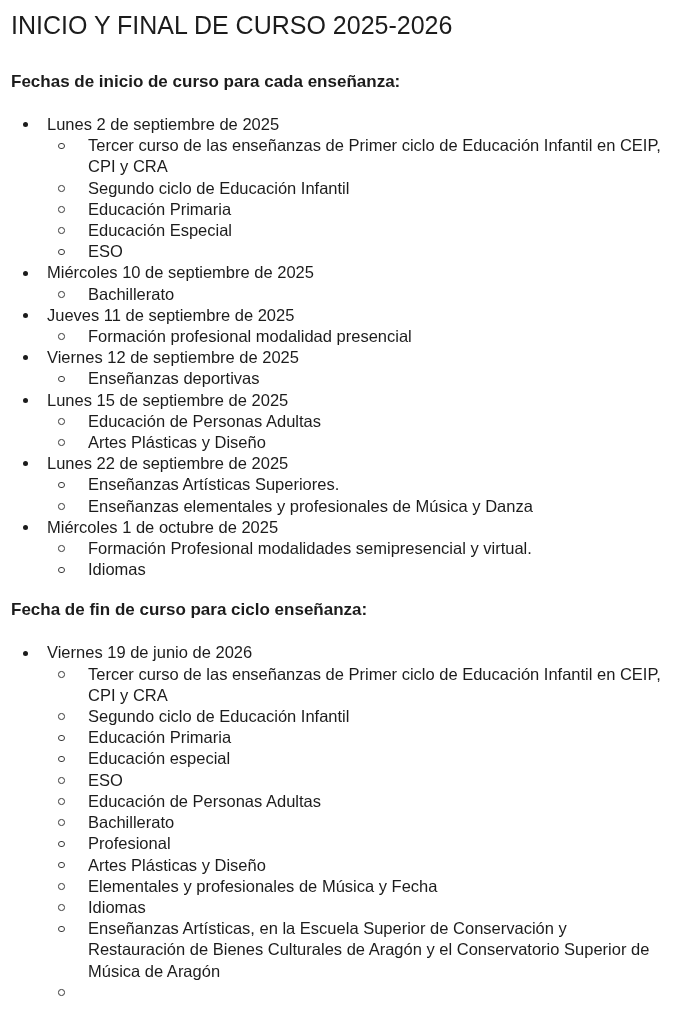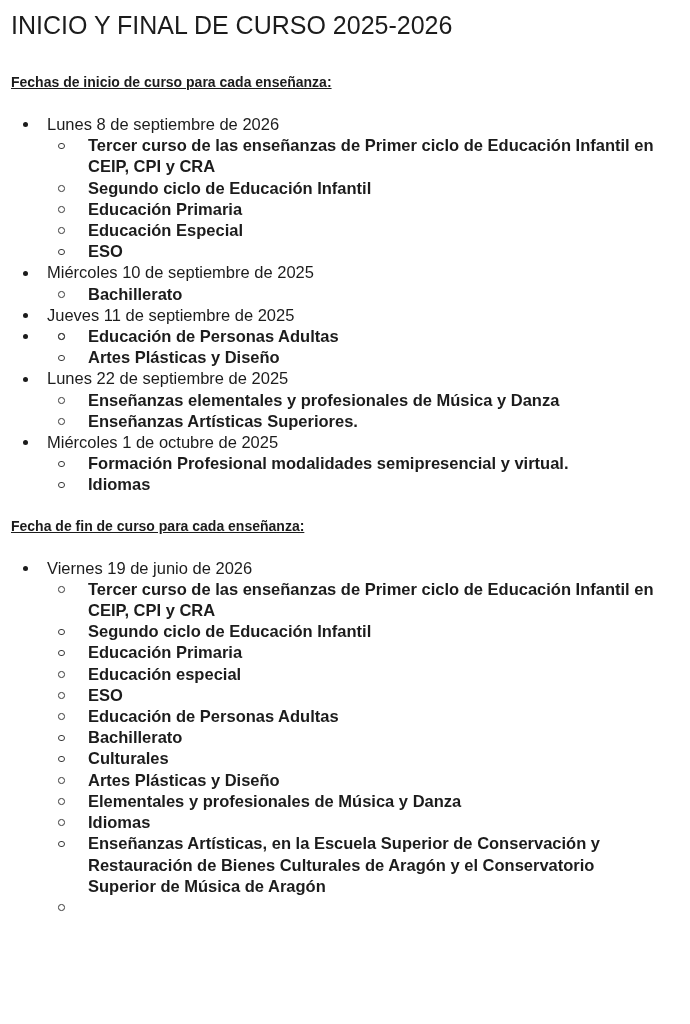--- a/index.html
+++ b/index.html
@@ -15,38 +15,36 @@
   .doc { padding: 0 24px 0 11px; }
 
   .title {
     font-size: 25px;
     font-weight: 400;
     line-height: 24px;
     margin: 13px 0 0 0;
   }
 
   .heading {
-    font-size: 14px;
+    font-size: 17px;
     font-weight: 700;
     line-height: 20px;
     margin: 20px 0 0 0;
-    text-decoration: underline;
   }
   #sections .heading:first-child { margin-top: 35px; }
 
   ul.l1 {
     list-style: none;
     margin: 22px 0 0 0;
     padding: 0;
   }
   ul.l2 {
     list-style: none;
     margin: 0;
     padding: 0;
-    font-weight: bold;
   }
   li {
     position: relative;
     font-size: 16.5px;
     line-height: 21.2px;
   }
   li.date { padding-left: 36px; }
   li.date > .bullet-disc {
     position: absolute;
     left: 11.5px;
@@ -69,58 +67,61 @@
   }
 </style>
 </head>
 <body>
 
 <div class="doc">
   <h1 class="title">INICIO Y FINAL DE CURSO 2025-2026</h1>
   <div id="sections">
       <h2 class="heading">Fechas de inicio de curso para cada enseñanza:</h2>
       <ul class="l1">
-        <li class="date"><span class="bullet-disc"></span><span>Lunes 8 de septiembre de 2026</span><ul class="l2">
+        <li class="date"><span class="bullet-disc"></span><span>Lunes 2 de septiembre de 2025</span><ul class="l2">
             <li class="sub"><span class="bullet-circle"></span><span>Tercer curso de las enseñanzas de Primer ciclo de Educación Infantil en CEIP, CPI y CRA</span></li>
             <li class="sub"><span class="bullet-circle"></span><span>Segundo ciclo de Educación Infantil</span></li>
             <li class="sub"><span class="bullet-circle"></span><span>Educación Primaria</span></li>
             <li class="sub"><span class="bullet-circle"></span><span>Educación Especial</span></li>
             <li class="sub"><span class="bullet-circle"></span><span>ESO</span></li>
           </ul></li>
         <li class="date"><span class="bullet-disc"></span><span>Miércoles 10 de septiembre de 2025</span><ul class="l2">
             <li class="sub"><span class="bullet-circle"></span><span>Bachillerato</span></li>
           </ul></li>
         <li class="date"><span class="bullet-disc"></span><span>Jueves 11 de septiembre de 2025</span><ul class="l2">
-            <li class="sub"><span class="bullet-circle"></span></li>
+            <li class="sub"><span class="bullet-circle"></span><span>Formación profesional modalidad presencial</span></li>
           </ul></li>
-        <li class="date"><span class="bullet-disc"></span><ul class="l2">
+        <li class="date"><span class="bullet-disc"></span><span>Viernes 12 de septiembre de 2025</span><ul class="l2">
+            <li class="sub"><span class="bullet-circle"></span><span>Enseñanzas deportivas</span></li>
+          </ul></li>
+        <li class="date"><span class="bullet-disc"></span><span>Lunes 15 de septiembre de 2025</span><ul class="l2">
             <li class="sub"><span class="bullet-circle"></span><span>Educación de Personas Adultas</span></li>
             <li class="sub"><span class="bullet-circle"></span><span>Artes Plásticas y Diseño</span></li>
           </ul></li>
         <li class="date"><span class="bullet-disc"></span><span>Lunes 22 de septiembre de 2025</span><ul class="l2">
+            <li class="sub"><span class="bullet-circle"></span><span>Enseñanzas Artísticas Superiores.</span></li>
             <li class="sub"><span class="bullet-circle"></span><span>Enseñanzas elementales y profesionales de Música y Danza</span></li>
-            <li class="sub"><span class="bullet-circle"></span><span>Enseñanzas Artísticas Superiores.</span></li>
           </ul></li>
         <li class="date"><span class="bullet-disc"></span><span>Miércoles 1 de octubre de 2025</span><ul class="l2">
             <li class="sub"><span class="bullet-circle"></span><span>Formación Profesional modalidades semipresencial y virtual.</span></li>
             <li class="sub"><span class="bullet-circle"></span><span>Idiomas</span></li>
           </ul></li>
       </ul>
-      <h2 class="heading">Fecha de fin de curso para cada enseñanza:</h2>
+      <h2 class="heading">Fecha de fin de curso para ciclo enseñanza:</h2>
       <ul class="l1">
         <li class="date"><span class="bullet-disc"></span><span>Viernes 19 de junio de 2026</span><ul class="l2">
             <li class="sub"><span class="bullet-circle"></span><span>Tercer curso de las enseñanzas de Primer ciclo de Educación Infantil en CEIP, CPI y CRA</span></li>
             <li class="sub"><span class="bullet-circle"></span><span>Segundo ciclo de Educación Infantil</span></li>
             <li class="sub"><span class="bullet-circle"></span><span>Educación Primaria</span></li>
             <li class="sub"><span class="bullet-circle"></span><span>Educación especial</span></li>
             <li class="sub"><span class="bullet-circle"></span><span>ESO</span></li>
             <li class="sub"><span class="bullet-circle"></span><span>Educación de Personas Adultas</span></li>
             <li class="sub"><span class="bullet-circle"></span><span>Bachillerato</span></li>
-            <li class="sub"><span class="bullet-circle"></span><span>Culturales</span></li>
+            <li class="sub"><span class="bullet-circle"></span><span>Profesional</span></li>
             <li class="sub"><span class="bullet-circle"></span><span>Artes Plásticas y Diseño</span></li>
-            <li class="sub"><span class="bullet-circle"></span><span>Elementales y profesionales de Música y Danza</span></li>
+            <li class="sub"><span class="bullet-circle"></span><span>Elementales y profesionales de Música y Fecha</span></li>
             <li class="sub"><span class="bullet-circle"></span><span>Idiomas</span></li>
             <li class="sub"><span class="bullet-circle"></span><span>Enseñanzas Artísticas, en la Escuela Superior de Conservación y Restauración de Bienes Culturales de Aragón y el Conservatorio Superior de Música de Aragón</span></li>
             <li class="sub"><span class="bullet-circle"></span></li>
           </ul></li>
       </ul>
     </div>
 </div>
 
 </body></html>

